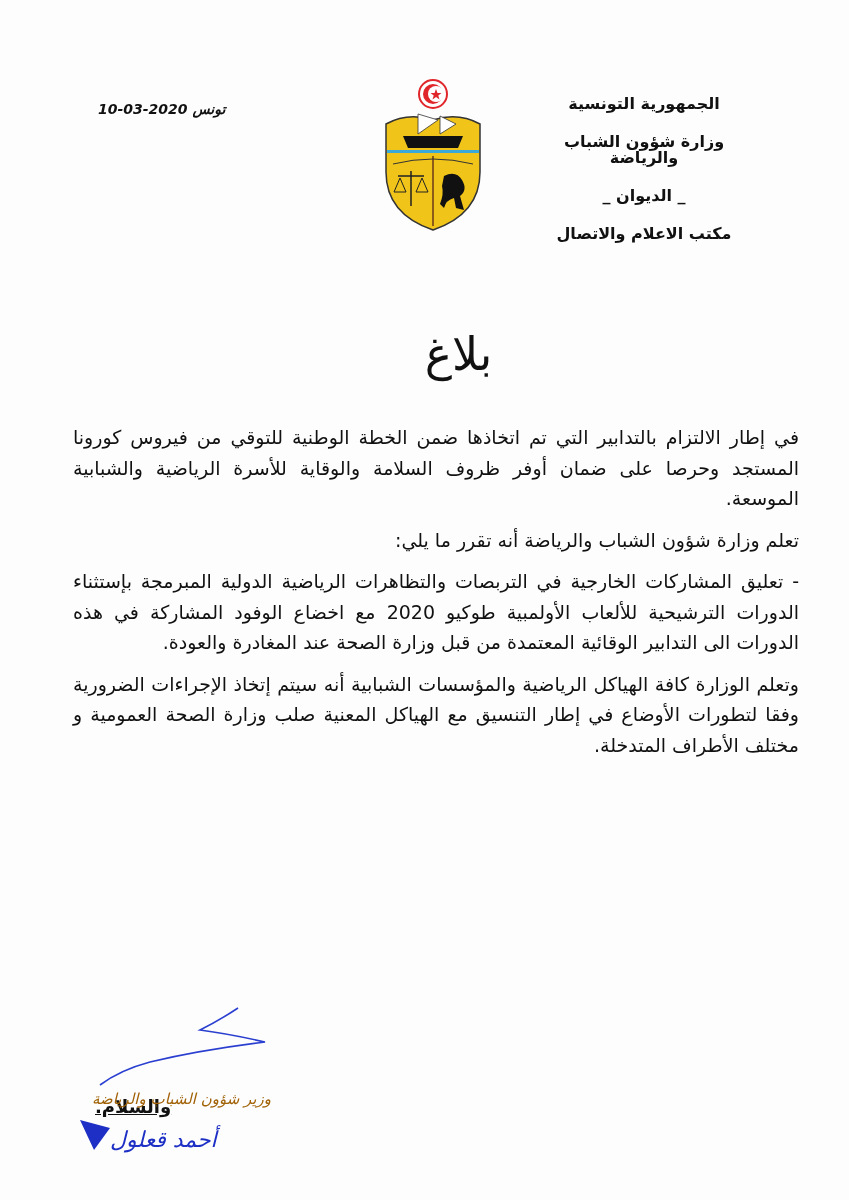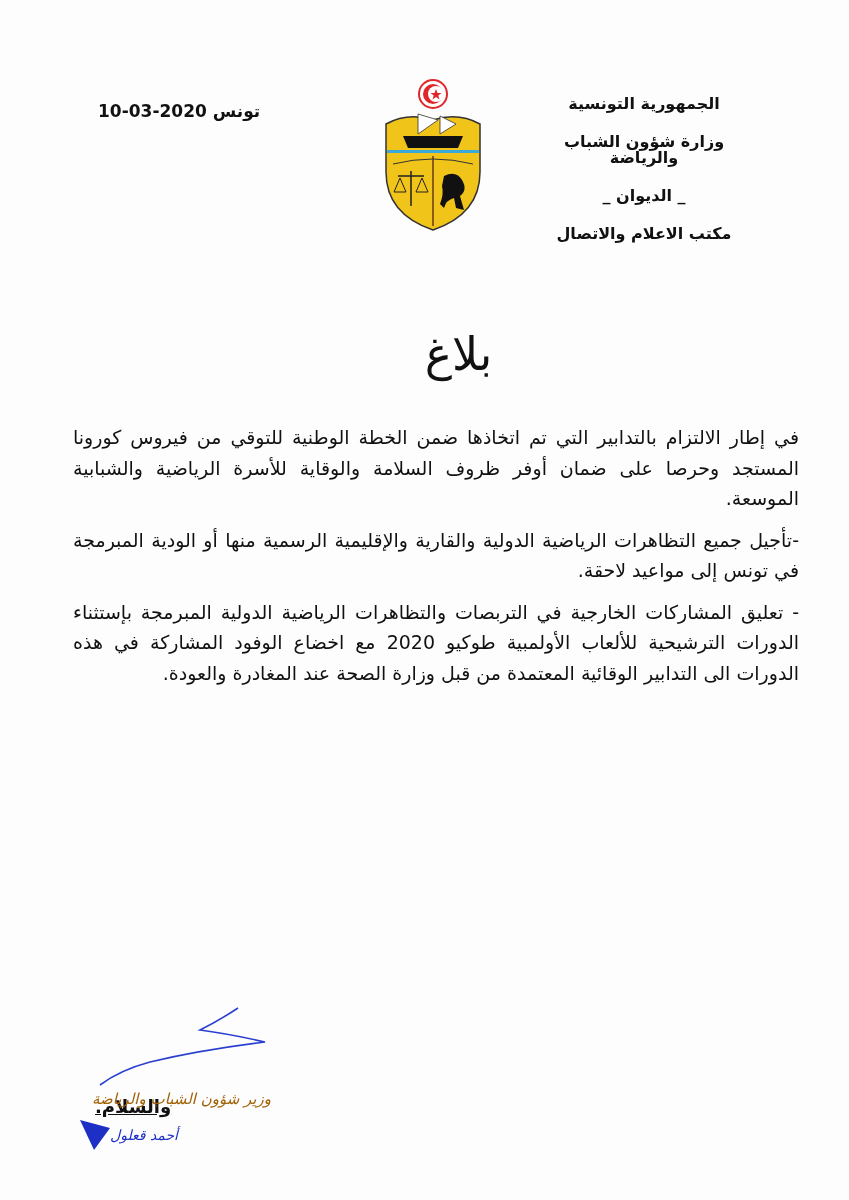--- a/index.html
+++ b/index.html
@@ -8,42 +8,42 @@
     font-family: "DejaVu Sans", "Liberation Sans", sans-serif; color: #111;
   }
   .header-right {
     position: absolute; top: 96px; right: 95px; width: 220px; text-align: center;
     font-size: 16px; font-weight: bold; line-height: 1;
   }
   .header-right div { margin-bottom: 22px; }
   .header-right .office { margin-bottom: 16px; }
   .header-left {
     position: absolute; top: 101px; left: 98px; direction: rtl;
-    font-size: 17px; font-weight: bold;
+    font-size: 14px; font-weight: bold; font-style: italic;
   }
   .emblem { position: absolute; left: 378px; top: 76px; width: 110px; height: 158px; }
   .title {
     position: absolute; top: 327px; left: 0; width: 849px; text-align: center;
     font-family: "DejaVu Serif", "Liberation Serif", serif; font-size: 46px; font-weight: normal; margin-left: 34px;
   }
   .body-text {
     position: absolute; top: 422px; right: 50px; width: 734px;
     font-size: 19px; line-height: 30.5px; text-align: justify; direction: rtl;
   }
   .body-text p { margin: 0 0 11px 8px; }
   .signature-block { position: absolute; left: 80px; top: 1000px; width: 220px; height: 180px; }
   .closing {
     position: absolute; left: 95px; top: 1096px; font-size: 18px; font-weight: bold; direction: rtl; text-decoration: underline;
   }
   .sig-title {
     position: absolute; left: 92px; top: 1090px; color: #a16207; font-size: 15px; font-style: italic; direction: rtl;
     font-family: "DejaVu Serif", serif;
   }
   .sig-name {
-    position: absolute; left: 110px; top: 1127px; color: #1d2fc4; font-size: 14px; font-style: italic; direction: rtl;
+    position: absolute; left: 110px; top: 1127px; color: #1d2fc4; font-size: 22px; font-style: italic; direction: rtl;
     font-family: "DejaVu Serif", serif;
   }
 </style>
 </head>
 <body>
 
 <div class="header-right">
   <div>الجمهورية التونسية</div>
   <div>وزارة شؤون الشباب والرياضة</div>
   <div>_ الديوان _</div>
@@ -68,22 +68,23 @@
   <line x1="20" y1="100" x2="46" y2="100" stroke="#222" stroke-width="1.5"></line>
   <path d="M16 116 L22 102 L28 116 Z" fill="none" stroke="#222" stroke-width="1"></path>
   <path d="M38 116 L44 102 L50 116 Z" fill="none" stroke="#222" stroke-width="1"></path>
   <path d="M66 100 Q78 94 84 104 Q90 114 82 120 L86 134 L78 132 L76 122 Q68 124 66 132 L62 128 Q66 118 64 110 Z" fill="#111"></path>
 </svg>
 
 <div class="title">بلاغ</div>
 
 <div class="body-text">
   <p>في إطار الالتزام بالتدابير التي تم اتخاذها ضمن الخطة الوطنية للتوقي من فيروس كورونا المستجد وحرصا على ضمان أوفر ظروف السلامة والوقاية للأسرة الرياضية والشبابية الموسعة.</p>
-  <p>-تأجيل جميع التظاهرات الرياضية الدولية والقارية والإقليمية الرسمية منها أو الودية المبرمجة في تونس إلى مواعيد لاحقة.</p>
+  <p>تعلم وزارة شؤون الشباب والرياضة أنه تقرر ما يلي:</p>
   <p>- تعليق المشاركات الخارجية في التربصات والتظاهرات الرياضية الدولية المبرمجة بإستثناء الدورات الترشيحية للألعاب الأولمبية طوكيو 2020 مع اخضاع الوفود المشاركة في هذه الدورات الى التدابير الوقائية المعتمدة من قبل وزارة الصحة عند المغادرة والعودة.</p>
+  <p>وتعلم الوزارة كافة الهياكل الرياضية والمؤسسات الشبابية أنه سيتم إتخاذ الإجراءات الضرورية وفقا لتطورات الأوضاع في إطار التنسيق مع الهياكل المعنية صلب وزارة الصحة العمومية و مختلف الأطراف المتدخلة.</p>
 </div>
 
 <svg class="signature-block" viewBox="0 0 220 180">
   <path d="M158 8 Q140 20 120 30 Q150 34 185 42 Q120 50 70 62 Q40 70 20 85" fill="none" stroke="#2a3fd0" stroke-width="1.6"></path>
   <path d="M0 120 L30 128 L14 150 Z" fill="#1d2fc4"></path>
 </svg>
 
 <div class="closing">والسلام.</div>
 <div class="sig-title">وزير شؤون الشباب والرياضة</div>
 <div class="sig-name">أحمد قعلول</div>

